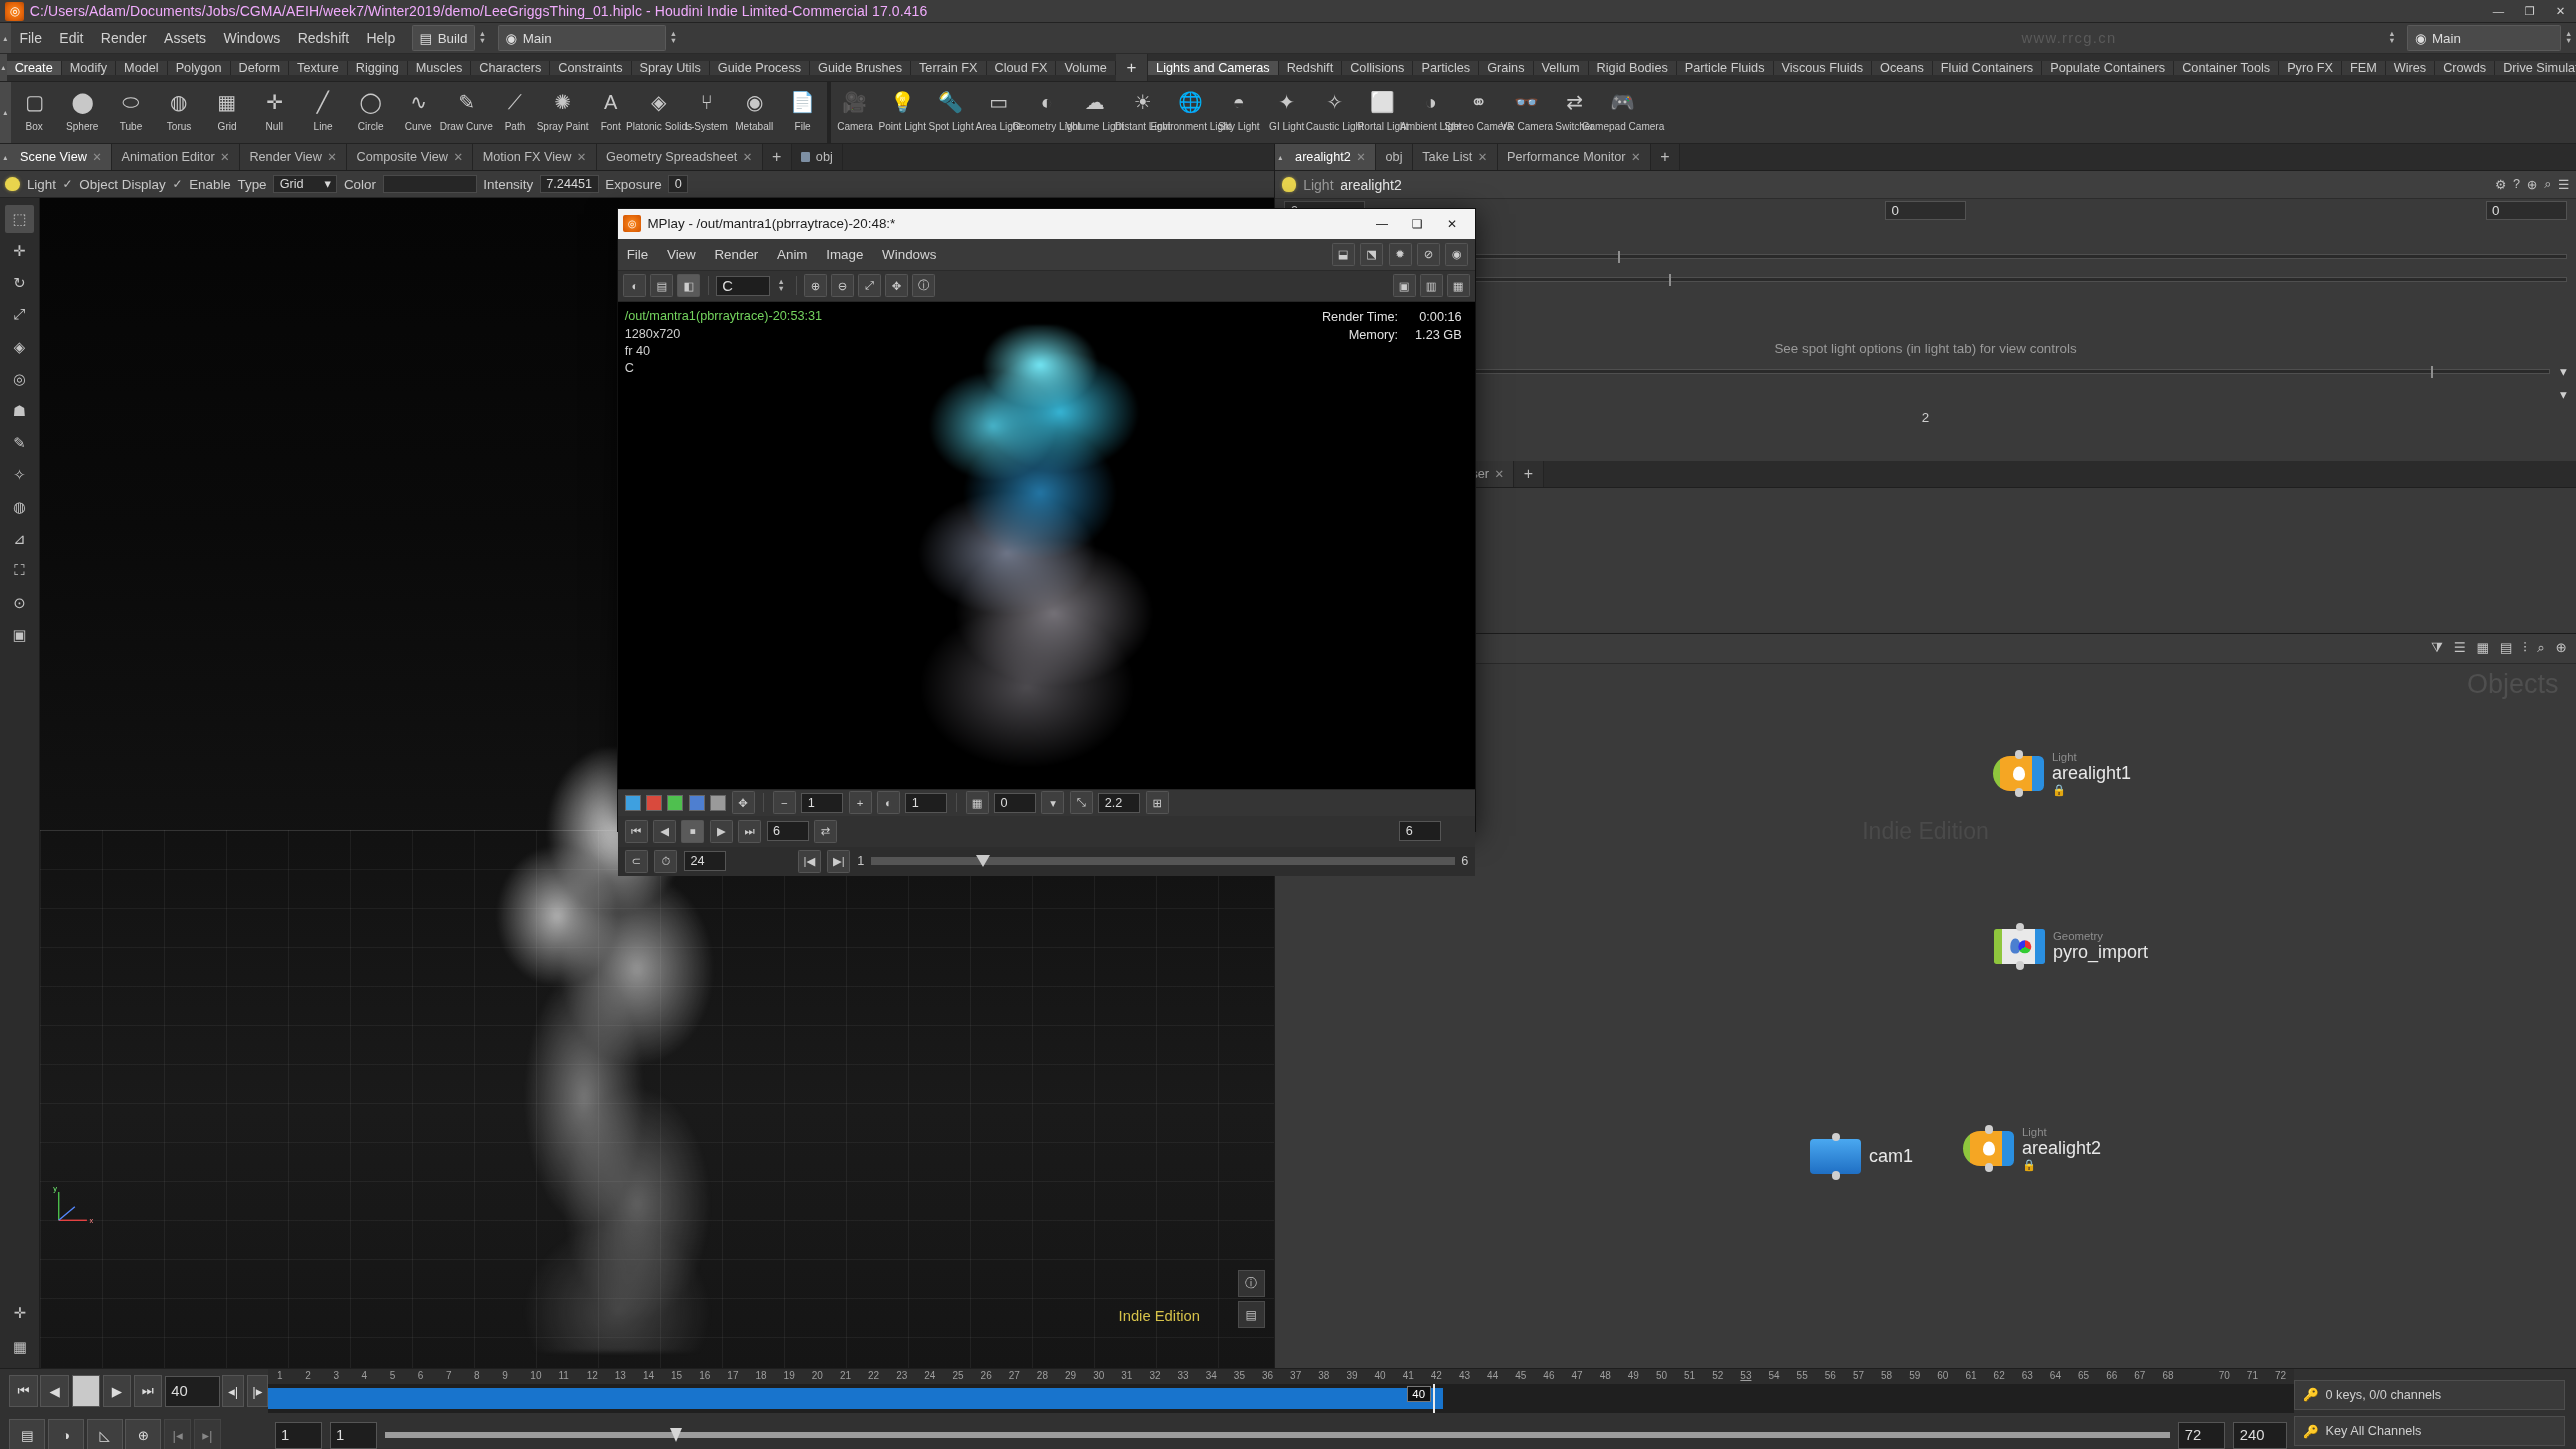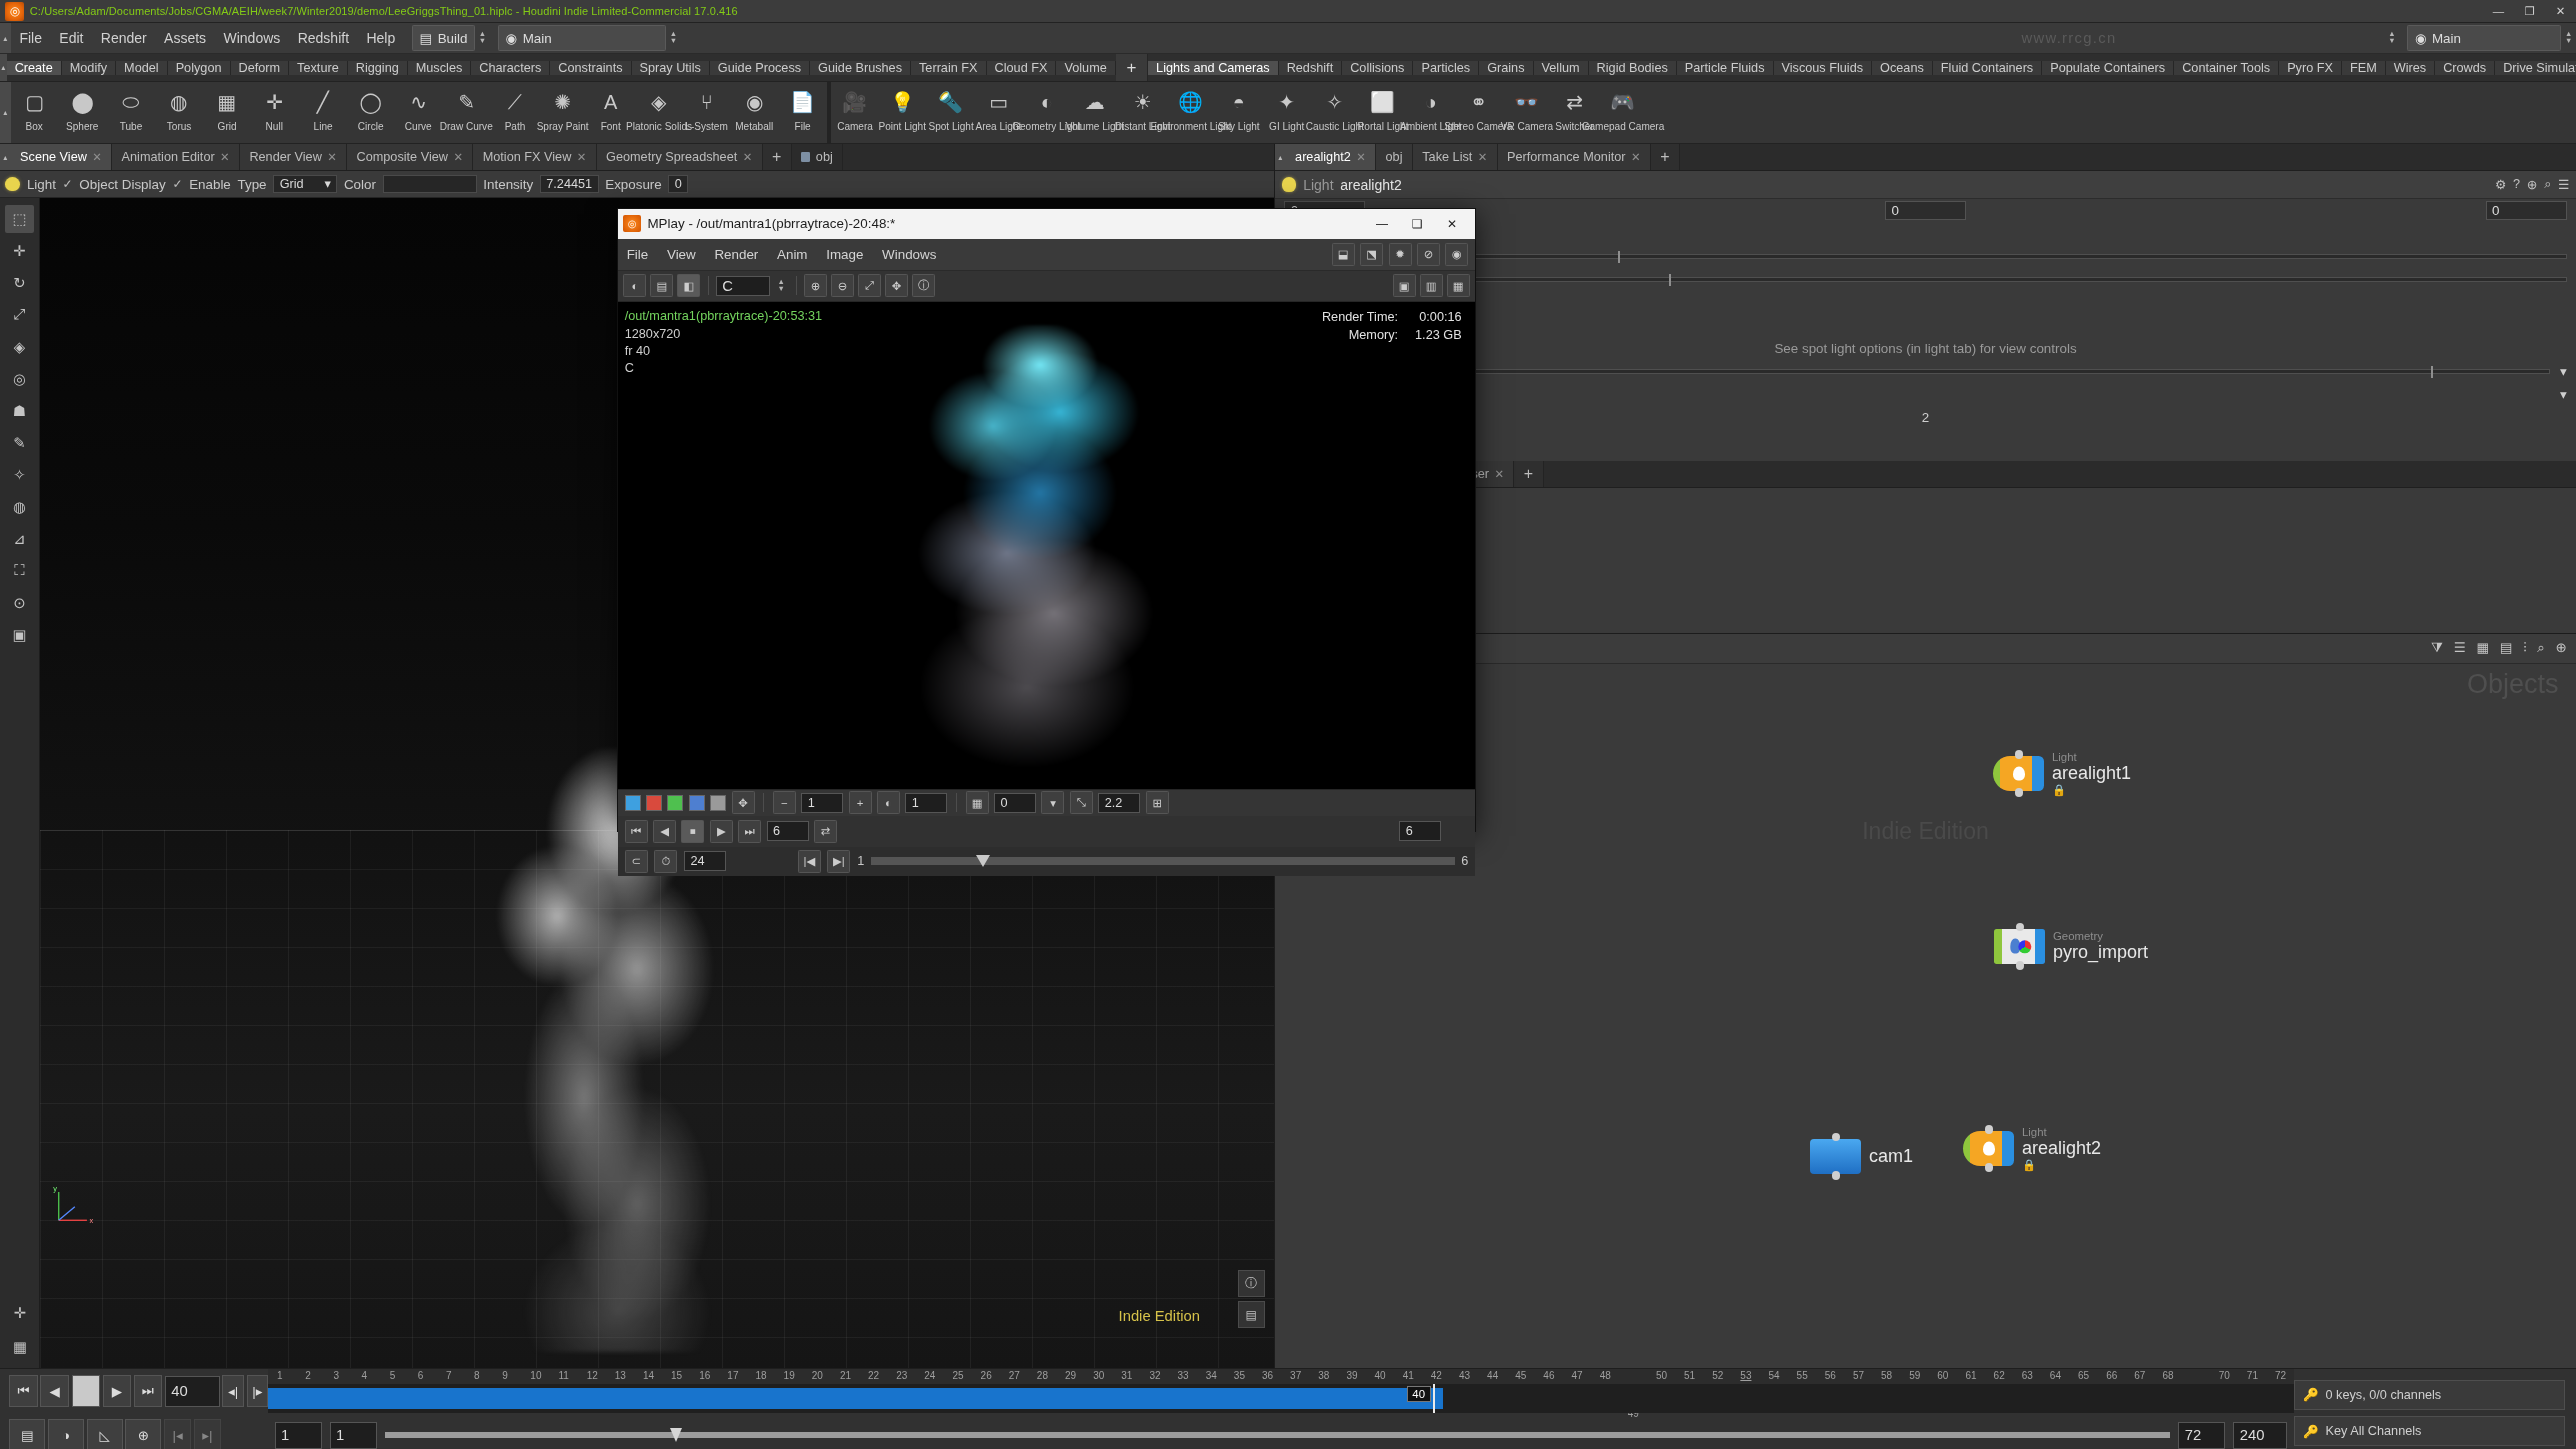--- a/index.html
+++ b/index.html
@@ -16,21 +16,21 @@
   #win-titlebar {
     height:23px; background:#3c3c3c; display:flex; align-items:center;
     border-bottom:0.7px solid #222;
   }
   #win-titlebar .hicon {
     width:19px;height:19px;margin:0 5.4px; border-radius:2px;
     background:radial-gradient(circle at 50% 50%, #ff8a1e 0%, #e5650a 60%, #b44a04 100%);
     display:flex;align-items:center;justify-content:center;
     color:#fff; font-size:12px; line-height:1;
   }
-  #win-titlebar .title { font-size:11px; color:#84cc16; white-space:nowrap; letter-spacing:0.1px;}
+  #win-titlebar .title { font-size:14px; color:#f0abfc; white-space:nowrap; letter-spacing:0.1px;}
   #win-titlebar .wbtns { margin-left:auto; display:flex; }
   #win-titlebar .wbtn { width:31px;height:23px;display:flex;align-items:center;justify-content:center;color:#cfcfcf;font-size:11.4px;}
 
   
   #menubar { height:31px; background:#3a3a3a; display:flex; align-items:center; border-bottom:0.7px solid #2a2a2a;}
   .gripper { width:10.7px; height:100%; background:#4a4a4a; display:flex;align-items:center;justify-content:center;color:#bbb;font-size:6.7px;}
   #menubar .mi { padding:0 8.7px; height:31px; display:flex;align-items:center; font-size:14px; color:#d2d2d2;}
   .desk-sel {
     height:25.5px; min-width:42px; background:#4a4a4a; border:0.7px solid #5a5a5a; border-radius:1.3px;
     display:flex;align-items:center; padding:0 6.7px; gap:5.4px; margin-left:8px; color:#ddd;font-size:13.4px;
@@ -881,21 +881,21 @@
         <span class="tk" style="left: 53.2278%;">39</span>
         <span class="tk" style="left: 54.6167%;">40</span>
         <span class="tk" style="left: 56.0056%;">41</span>
         <span class="tk" style="left: 57.3944%;">42</span>
         <span class="tk" style="left: 58.7833%;">43</span>
         <span class="tk" style="left: 60.1722%;">44</span>
         <span class="tk" style="left: 61.5611%;">45</span>
         <span class="tk" style="left: 62.95%;">46</span>
         <span class="tk" style="left: 64.3389%;">47</span>
         <span class="tk" style="left: 65.7278%;">48</span>
-        <span class="tk" style="left: 67.1167%; margin-top: 38px;">49</span>
+        <span class="tk" style="left: 67.1167%;">49</span>
         <span class="tk" style="left: 68.5056%;">50</span>
         <span class="tk" style="left: 69.8944%;">51</span>
         <span class="tk" style="left: 71.2833%;">52</span>
         <span class="tk" style="left: 72.6722%; text-decoration: underline;">53</span>
         <span class="tk" style="left: 74.0611%;">54</span>
         <span class="tk" style="left: 75.45%;">55</span>
         <span class="tk" style="left: 76.8389%;">56</span>
         <span class="tk" style="left: 78.2278%;">57</span>
         <span class="tk" style="left: 79.6167%;">58</span>
         <span class="tk" style="left: 81.0056%;">59</span>

